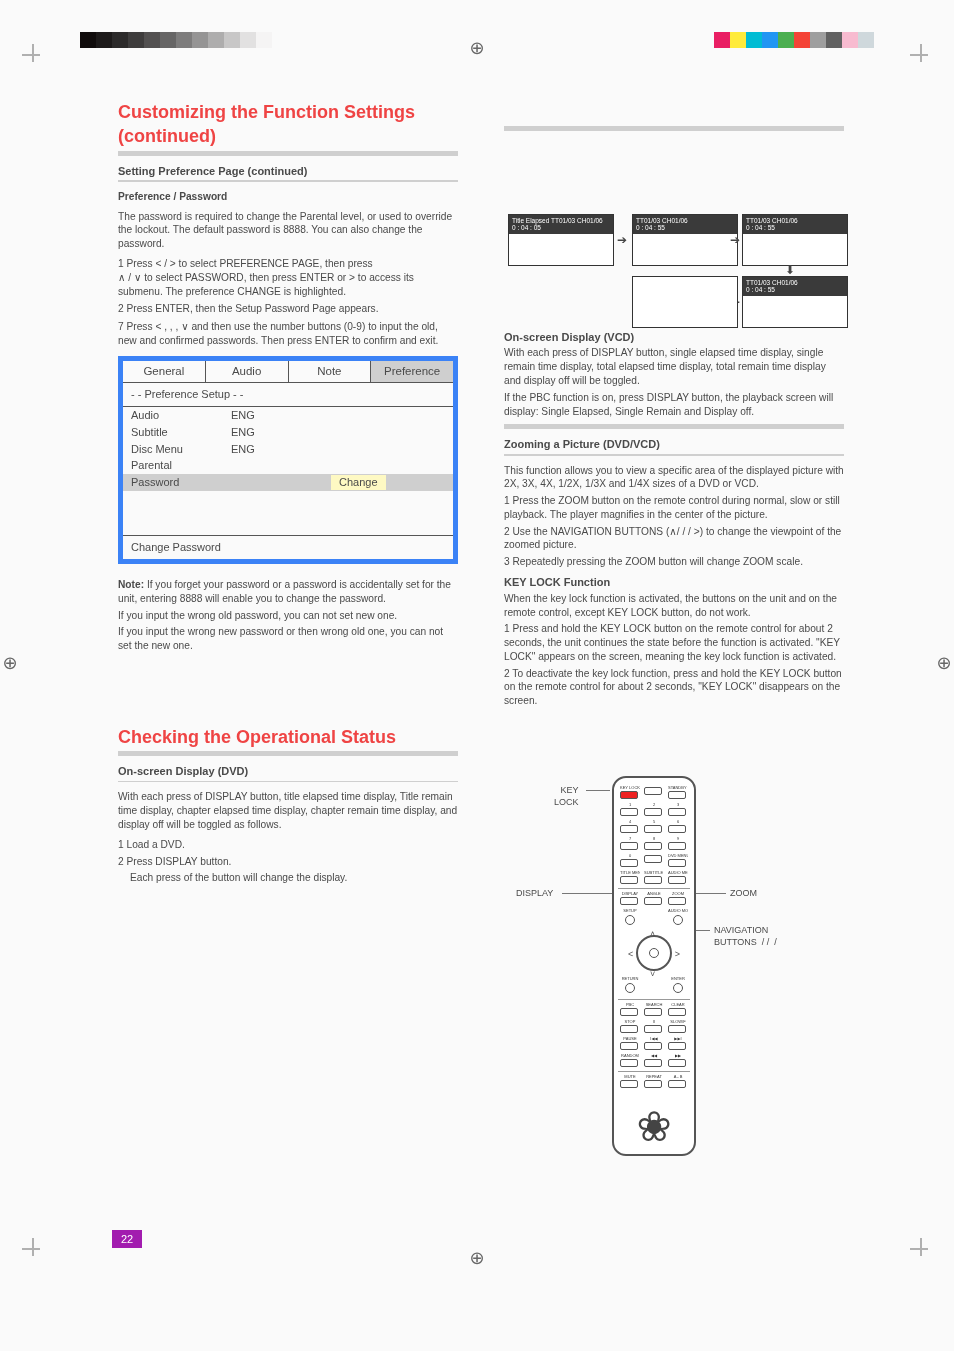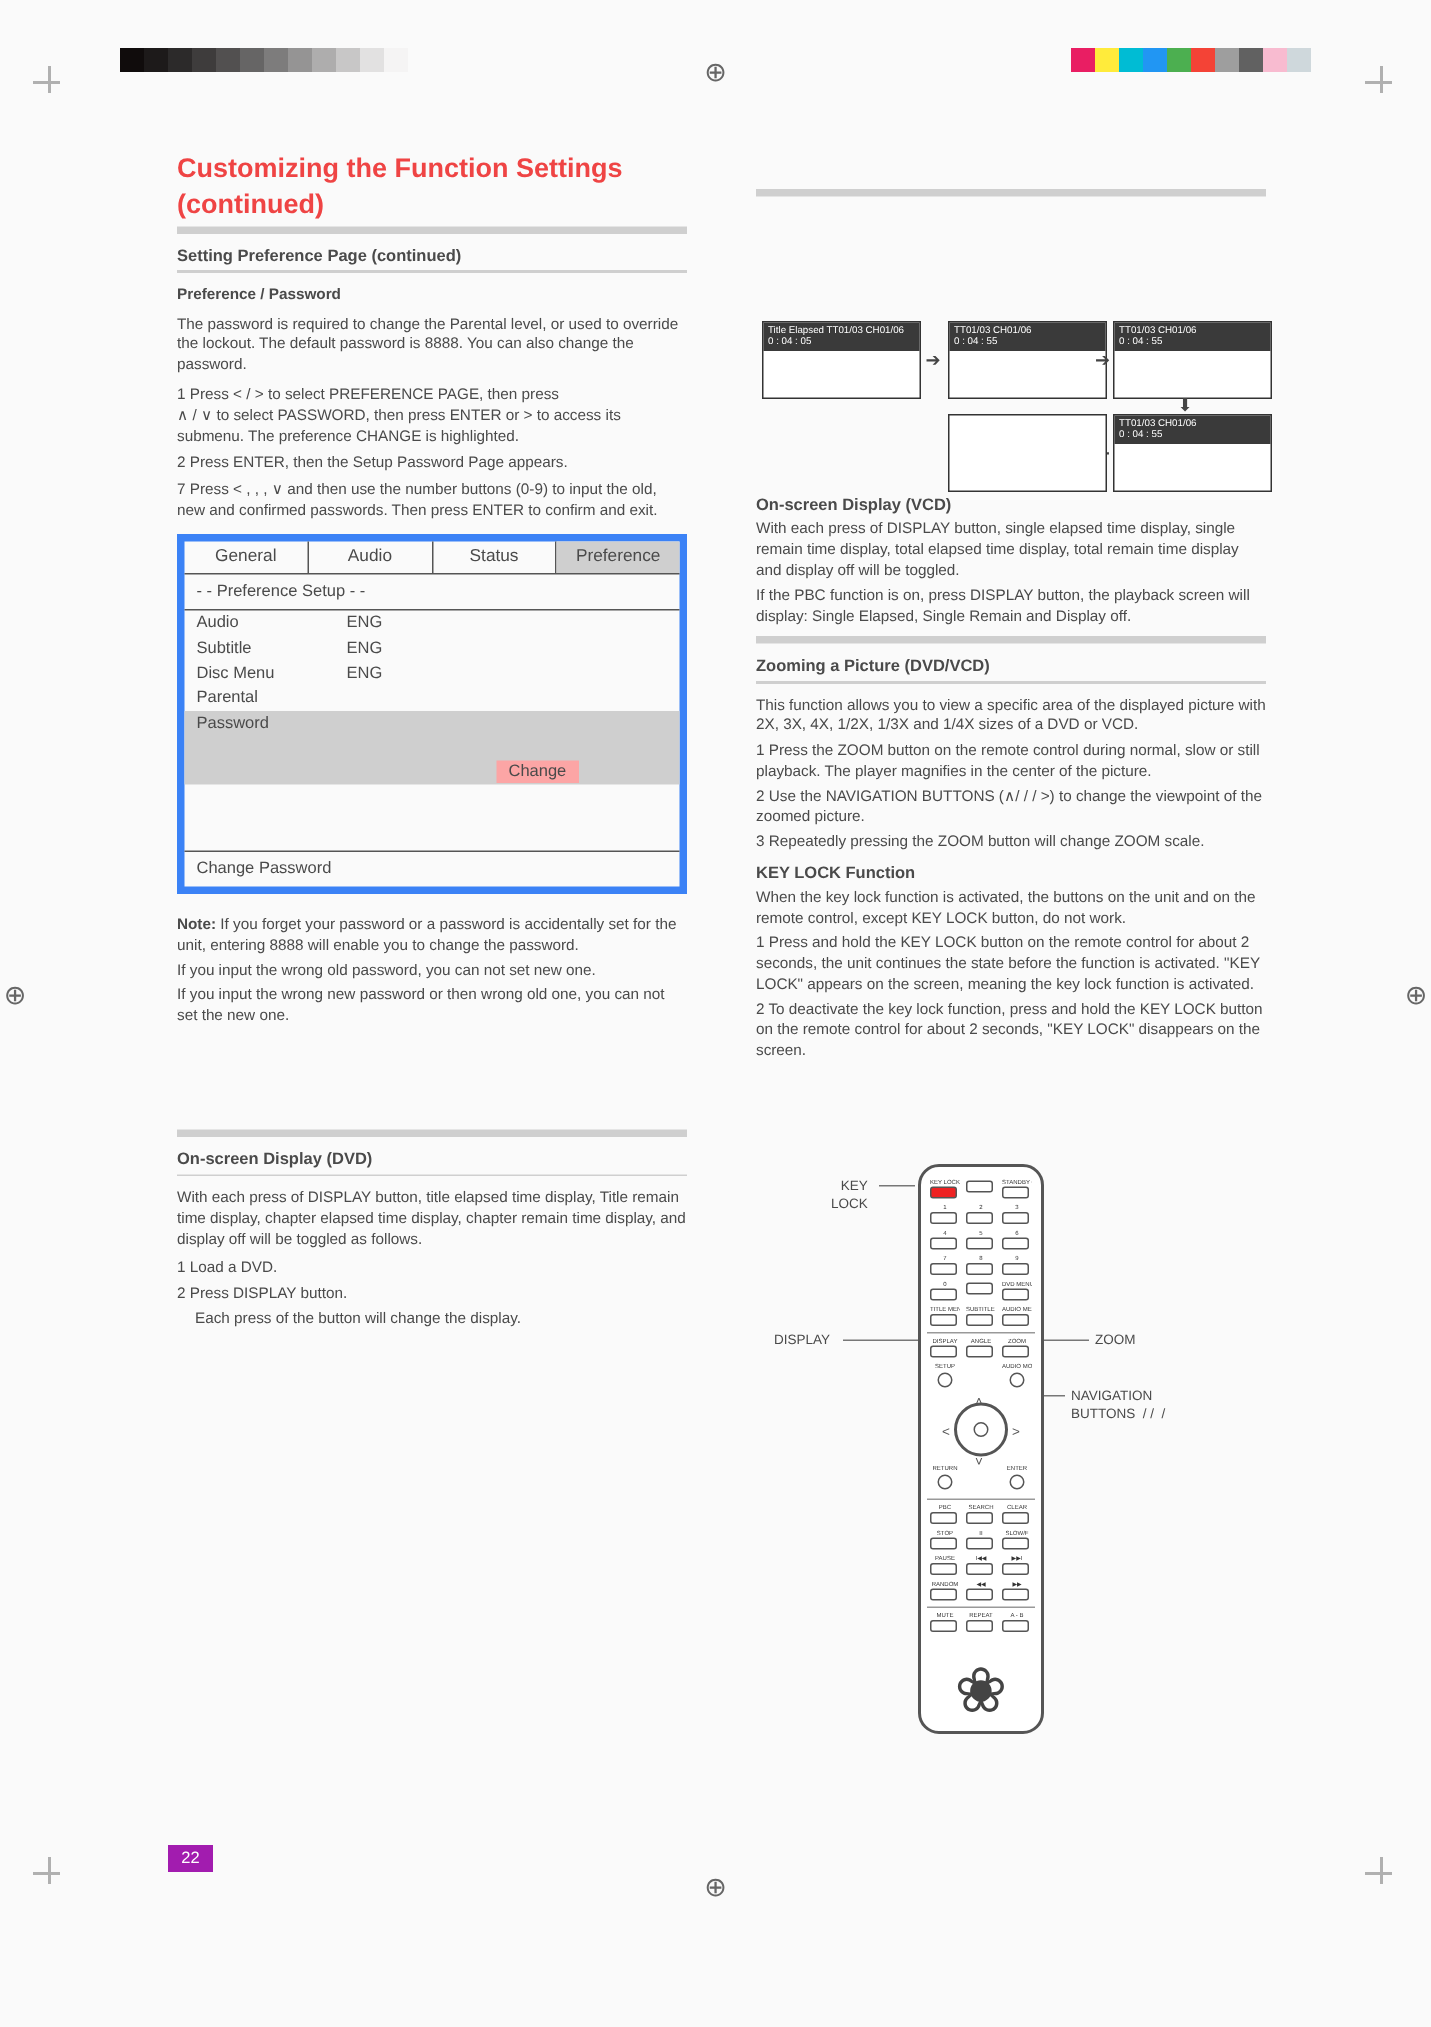--- a/index.html
+++ b/index.html
@@ -61,21 +61,21 @@
   .tabs { display:flex; }
   .tab { flex:1; text-align:center; font-size:11.5px; border-right:1px solid #555; padding:3px 0; }
   .tab:last-child { border-right:none; background:#cfcfcf; }
   .tabs { border-bottom:1px solid #555; }
   .page-title { border-bottom:1px solid #555; padding:4px 8px; font-size:11px; }
   .menu-body { border-bottom:1px solid #555; }
   .menu-row { display:flex; padding:1px 8px; font-size:11px; }
   .menu-row.highlight { background:#cfcfcf; }
   .menu-row .k { width:100px; }
   .menu-row .v { width:100px; }
-  .menu-row .a { background:#fca5a5; padding:0 8px;margin-top:32px; }
+  .menu-row .a { background:#fef9c3; padding:0 8px; }
   .menu-foot { padding:4px 8px; font-size:11px; }
 
   
   .osd-wrap { position:relative; height:110px; margin-bottom:6px; }
   .osd { position:absolute; width:106px; height:52px; background:#fff; border:1px solid #333; }
   .osd .bar { background:#3a3a3a; color:#fff; font-size:6.5px; padding:2px 3px; line-height:1.2; }
   .osd1 { left:4px; top:0; }
   .osd2 { left:128px; top:0; }
   .osd3 { left:238px; top:0; }
   .osd4 { left:238px; top:62px; }
@@ -177,21 +177,21 @@
     <div class="li">
         <div class="body">
       <span>7    Press </span>&lt;<span> ,  ,  , </span>∨<span> and then use the number buttons (0-9) to input the old, new and confirmed passwords. Then press ENTER to confirm and exit.</span>
     </div>
       </div>
 
     <div class="menu-box">
       <div class="tabs" id="menu-tabs">
           <div class="tab">General</div>
           <div class="tab">Audio</div>
-          <div class="tab">Status</div>
+          <div class="tab">Note</div>
           <div class="tab">Preference</div>
         </div>
       <div class="page-title">- -  Preference  Setup  - -</div>
       <div class="menu-body" id="menu-rows">
 
         <div class="menu-row">
             <span class="k">Audio</span>
             <span class="v">ENG</span>
           </div>
           <div class="menu-row">
@@ -217,20 +217,21 @@
     </div>
 
     <p class="tight">
       <b>Note:</b> <span>If you forget your password or a password is accidentally set for the unit, entering 8888 will enable you to change the password.</span>
     </p>
     <p class="tight">       If you input the wrong old password, you can not set new one.</p>
     <p>       If you input the wrong new password or then wrong old one, you can not set the new one.</p>
 
     <div style="height:60px"></div>
 
+    <h2 class="sect">Checking the Operational Status</h2>
     <div class="hr"></div>
     <h3 class="sub">On-screen Display (DVD)</h3>
     <div class="hr thin"></div>
     <p>With each press of DISPLAY button, title elapsed time display, Title remain time display, chapter elapsed time display, chapter remain time display, and display off will be toggled as follows.</p>
     <p class="tight">1    Load a DVD.</p>
     <p class="tight">2    Press DISPLAY button.</p>
     <p class="tight indent">Each press of the button will change the display.</p>
   </div>
 
   <div class="col">

